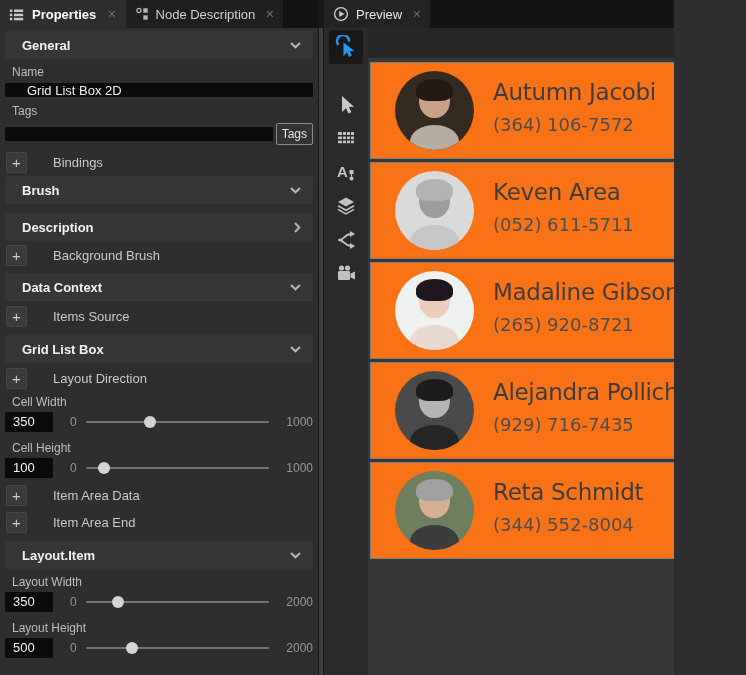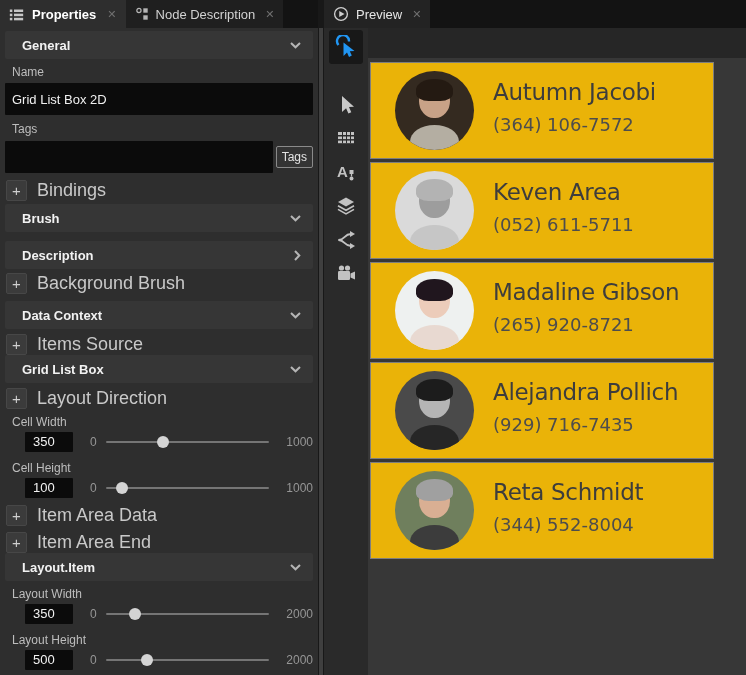--- a/index.html
+++ b/index.html
@@ -12,59 +12,59 @@
   .tabbar{position:absolute;left:0;top:0;right:0;height:28px;background:#131313;display:flex;align-items:stretch;}
   .tab{display:flex;align-items:center;gap:7px;padding:0 9px;font-size:13px;color:#d2d2d2;background:#1f1f1f;cursor:default;}
   .tab.active{background:#2e2e2e;color:#fff;font-weight:bold;gap:8px;}
   .tab .close{font-size:11px;color:#6f6f6f;font-weight:normal;margin-left:3px;}
   .panel-body{position:absolute;left:0;top:28px;right:0;bottom:0;padding:0 5px;overflow:hidden;}
 
   .section-header{display:flex;align-items:center;justify-content:space-between;height:28px;
       background:#363636;border-radius:2px;padding:0 12px 0 17px;}
   .section-header .hdr{font-size:13px;font-weight:bold;color:#f2f2f2;}
   .lbl{font-size:12px;color:#bdbdbd;height:14px;line-height:14px;margin-left:7px;}
-  .text-input{display:block;width:100%;height:32px;background:#0b0b0b;border:0;border-radius:1px;
-      color:#f0f0f0;font-size:13px;padding:0 7px;font-family:"Liberation Sans",sans-serif;outline:none;}
+  .text-input{display:block;width:100%;height:14px;background:#0b0b0b;border:0;border-radius:1px;
+      color:#f0f0f0;font-size:13px;padding:0 22px;font-family:"Liberation Sans",sans-serif;outline:none;}
   .tags-row{display:flex;align-items:center;gap:3px;}
   .tags-row .text-input{flex:1;}
   .tags-btn{height:22px;padding:0 5px;background:#343434;border:1px solid #8a8a8a;border-radius:2px;
       color:#e3e3e3;font-size:12px;line-height:20px;}
   .plus-row{display:flex;align-items:center;height:22px;padding-left:1px;}
   .plus-btn{width:21px;height:21px;background:#3b3b3b;border:1px solid #474747;border-radius:2px;
       color:#cfcfcf;font-size:15px;line-height:19px;text-align:center;}
-  .plus-row .plbl{margin-left:10px;font-size:18px;color:#c9c9c9;}
-
-  .slider-row{display:flex;align-items:center;height:20px;margin-left:20px;}
+  .plus-row .plbl{margin-left:26px;font-size:13px;color:#c9c9c9;}
+
+  .slider-row{display:flex;align-items:center;height:20px;}
   .val-box{width:48px;height:20px;background:#0b0b0b;border-radius:1px;color:#f2f2f2;
       font-size:13px;line-height:20px;padding-left:8px;}
   .range-min{margin-left:17px;font-size:12px;color:#969696;width:10px;}
   .track-wrap{flex:1;height:20px;position:relative;margin:0 8px 0 6px;}
   .track-line{position:absolute;left:0;right:0;top:9px;height:2px;background:#757575;border-radius:1px;}
   .thumb{position:absolute;top:4px;width:12px;height:12px;border-radius:50%;background:#d4d4d4;transform:translateX(-50%);}
   .range-max{width:36px;text-align:right;font-size:12px;color:#969696;}
 
   .mt3{margin-top:3px;}.mt4{margin-top:4px;}.mt5{margin-top:5px;}.mt6{margin-top:6px;}
-  .mt7{margin-top:7px;}.mt8{}.mt9{margin-top:9px;}
+  .mt7{margin-top:7px;}.mt8{margin-top:8px;}.mt9{margin-top:9px;}
 
   
   .divider{position:absolute;left:318px;top:0;width:6px;height:675px;background:#181818;}
   .divider .scroll-thumb{position:absolute;left:1px;top:28px;width:4px;bottom:0;background:#3f3f3f;}
 
   
-  .preview-panel{position:absolute;left:324px;top:0;width:422px;height:675px;background:#373737;}
+  .preview-panel{position:absolute;left:324px;top:0;width:350px;height:675px;background:#373737;}
   .preview-panel .tabbar{background:#131313;}
   .preview-panel .tab{background:#232323;font-weight:normal;color:#e6e6e6;}
   .topstrip{position:absolute;left:0;top:28px;right:0;height:30px;background:#262626;}
   .toolbar{position:absolute;left:0;top:28px;width:44px;bottom:0;background:#2a2a2a;}
   .tool{position:absolute;left:11px;width:22px;height:22px;}
   .tool-selected-box{position:absolute;left:5px;top:2px;width:34px;height:34px;background:#181818;border-radius:3px;
       display:flex;align-items:center;justify-content:center;}
   .preview-content{position:absolute;left:44px;top:58px;right:0;bottom:0;background:#373737;overflow:hidden;}
   .card-list{padding:5px 0 0 3px;}
-  .card{width:342px;height:95px;background:#eab308;margin-bottom:5px;position:relative;
+  .card{width:342px;height:95px;background:#f97316;margin-bottom:5px;position:relative;
       box-shadow:0 0 0 1px rgba(185,185,185,0.55);font-family:"DejaVu Sans",sans-serif;}
   .avatar{position:absolute;left:24px;top:8px;width:79px;height:79px;border-radius:50%;overflow:hidden;}
   .av-torso{position:absolute;left:19%;bottom:-10%;width:62%;height:42%;border-radius:50% 50% 0 0;}
   .av-head{position:absolute;left:31%;top:16%;width:38%;height:44%;border-radius:50%;}
   .av-hair{position:absolute;left:27%;top:10%;width:46%;height:28%;border-radius:50% 50% 35% 35%;}
   .card-text{position:absolute;left:122px;top:16px;right:8px;}
   .c-name{font-size:23px;color:#3d3d3d;letter-spacing:-0.3px;white-space:nowrap;}
   .c-phone{font-size:18px;color:#4d4d4d;margin-top:9px;}
 </style>
 </head>

